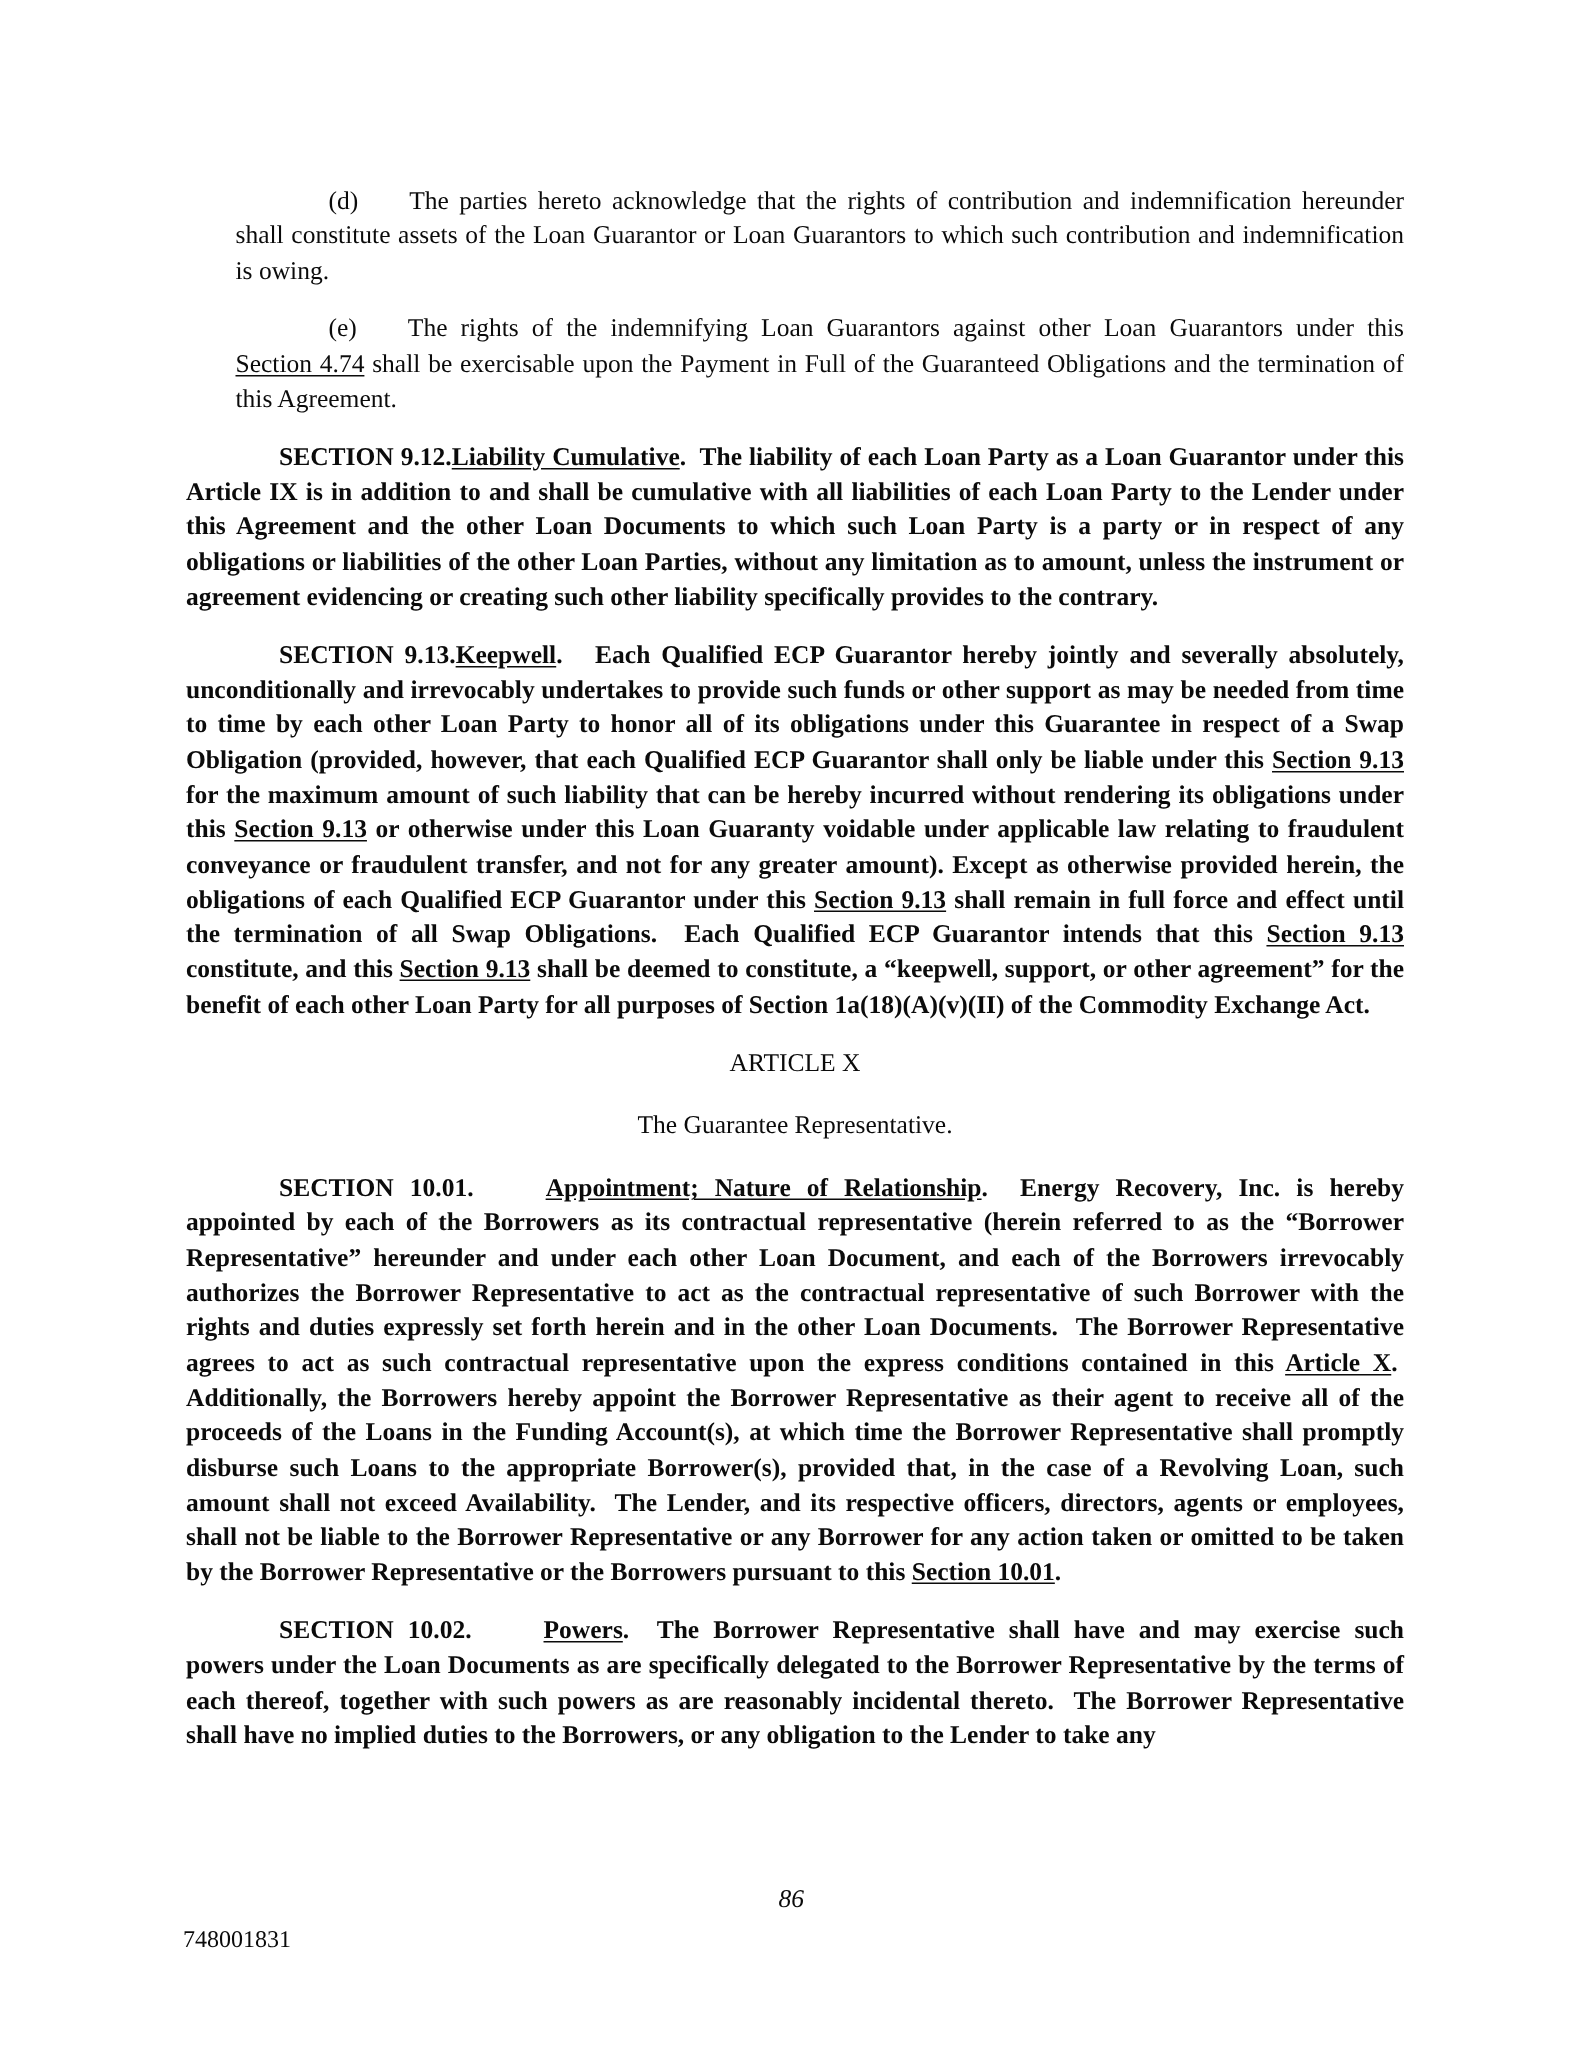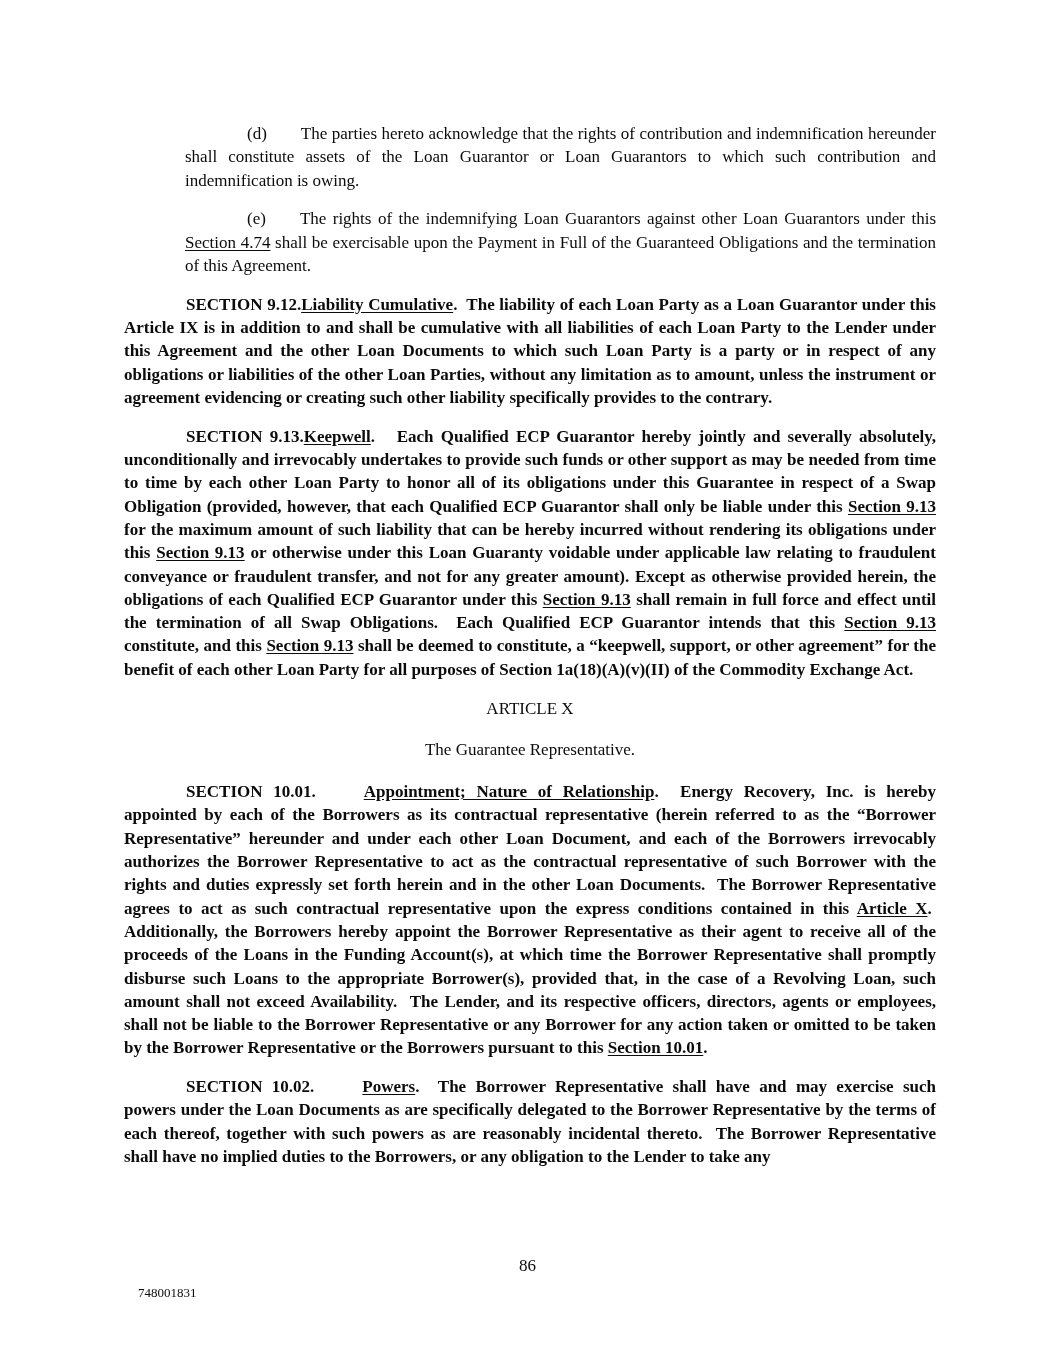--- a/index.html
+++ b/index.html
@@ -14,38 +14,39 @@
   }
   .doc-body {
     position: absolute;
     left: 124px;
     top: 122px;
     width: 812px;
     font-size: 17px;
     line-height: 23.3px;
   }
   .para { text-align: justify; margin: 0 0 15.5px 0; }
-  .para.indented { margin-left: 61px; text-indent: 62px; }
+  .para.indented { margin-left: 33px; text-indent: 62px; }
   .para.body { text-indent: 62px; font-weight: bold; }
   .para.center { text-align: center; text-indent: 0; margin-bottom: 18.5px; }
   .u { text-decoration: underline; text-underline-offset: 2px; }
   .tab { display: inline-block; }
   .page-number {
     position: absolute;
     top: 1256px;
     left: 0;
     width: 100%;
     text-align: center;
     font-size: 17px;
+    font-style: italic;
   }
   .doc-id {
     position: absolute;
     top: 1285px;
-    left: 138px;
-    font-size: 13px;
+    left: 122px;
+    font-size: 16px;
   }
 </style>
 </head>
 <body>
 
 <div class="page">
   <main class="doc-body">
       <div class="para indented"><span>(d)</span><span class="tab" style="width: 34px;"></span><span>The parties hereto acknowledge that the rights of contribution and indemnification hereunder shall constitute assets of the Loan Guarantor or Loan Guarantors to which such contribution and indemnification is owing.</span></div>
       <div class="para indented"><span>(e)</span><span class="tab" style="width: 34px;"></span><span>The rights of the indemnifying Loan Guarantors against other Loan Guarantors under this </span><span class="u">Section 4.74</span><span> shall be exercisable upon the Payment in Full of the Guaranteed Obligations and the termination of this Agreement.</span></div>
       <div class="para body"><span>SECTION 9.12.</span><span class="u">Liability Cumulative</span><span>.&nbsp; The liability of each Loan Party as a Loan Guarantor under this Article IX is in addition to and shall be cumulative with all liabilities of each Loan Party to the Lender under this Agreement and the other Loan Documents to which such Loan Party is a party or in respect of any obligations or liabilities of the other Loan Parties, without any limitation as to amount, unless the instrument or agreement evidencing or creating such other liability specifically provides to the contrary.</span></div>

